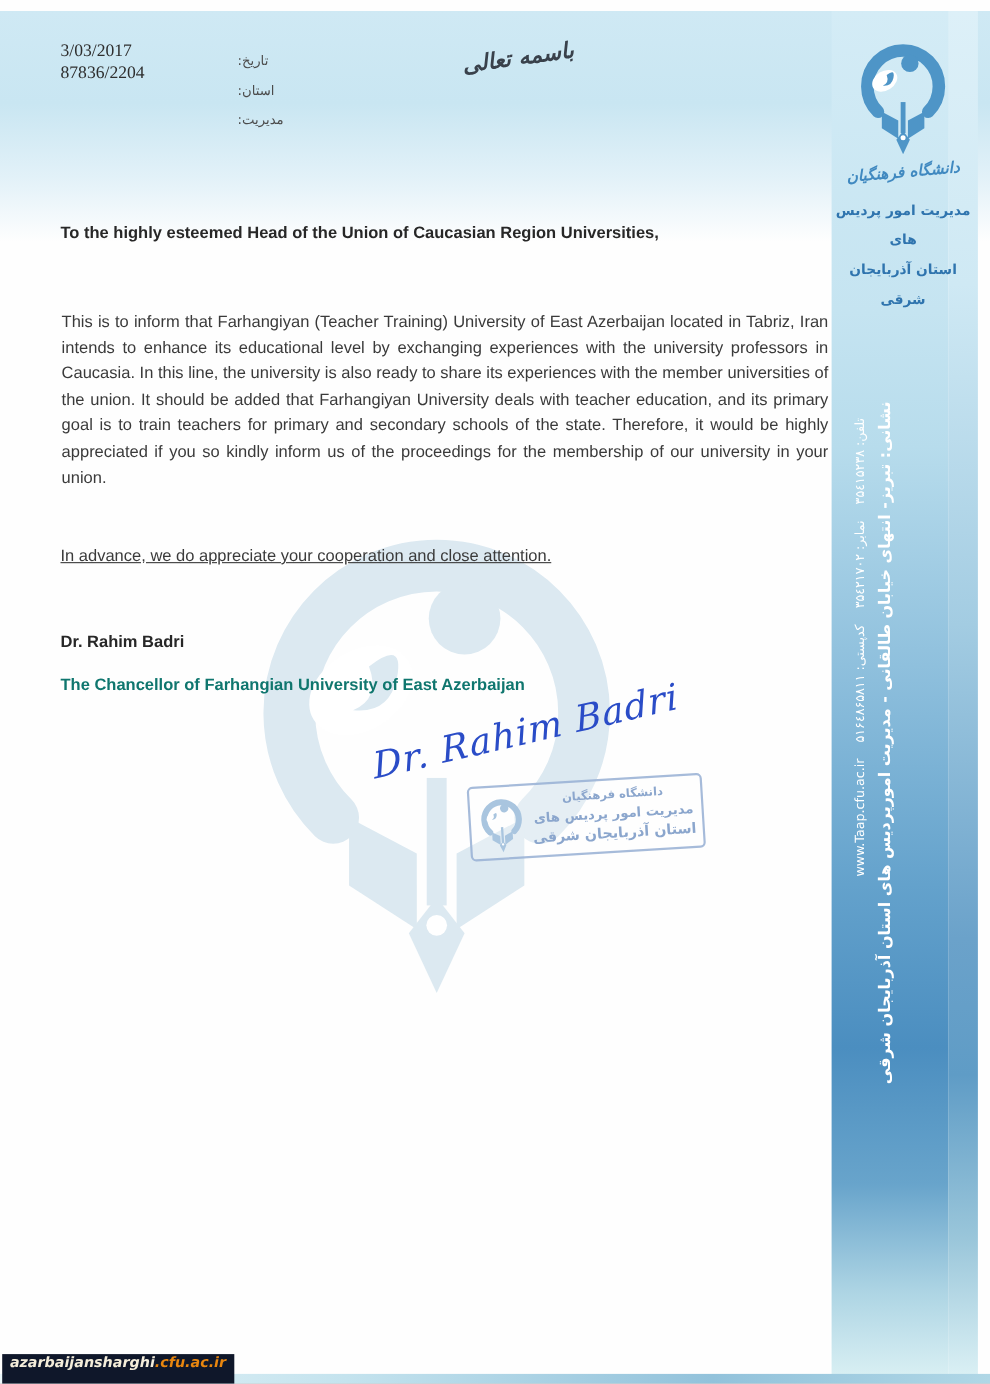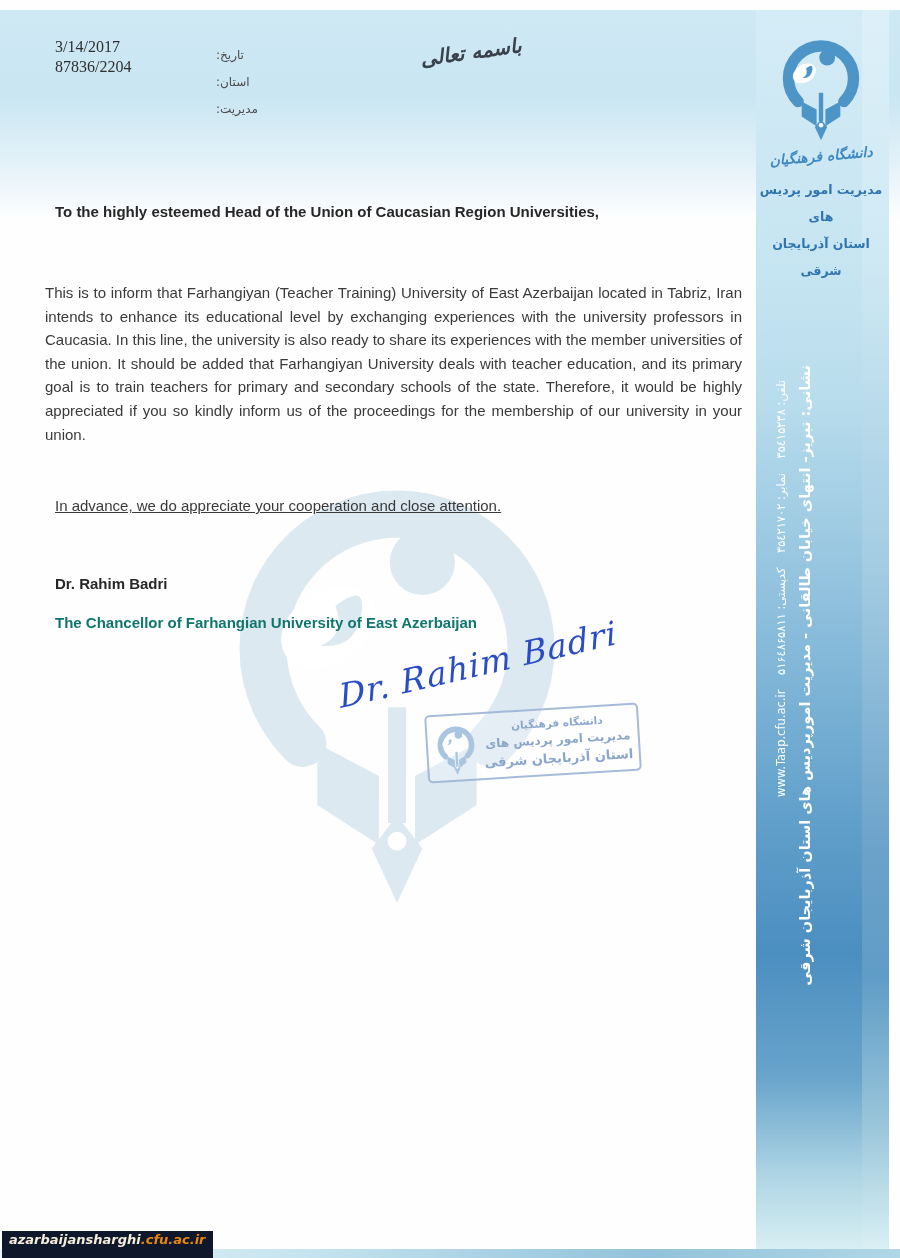--- a/index.html
+++ b/index.html
@@ -63,21 +63,21 @@
   .dept-lines{
     margin-top:12px; font-family:"DejaVu Sans", sans-serif; font-weight:700;
     font-size:12.5px; color:#2f74ae; line-height:27px; direction:rtl;
   }
   
   .salutation{
     position:absolute; left:55px; top:203px; width:700px; z-index:5;
     font-size:15px; font-weight:700; color:#272727;
   }
   .body-par{
-    position:absolute; left:45px; top:281px; width:697px; z-index:5;
+    position:absolute; left:56px; top:281px; width:697px; z-index:5;
     font-size:15px; color:#3a3a3a; line-height:23.6px; text-align:justify;
   }
   .closing{
     position:absolute; left:55px; top:497px; width:650px; z-index:5;
     font-size:15px; color:#3a3a3a;text-decoration:underline;
   }
   .signer-name{
     position:absolute; left:55px; top:575px; z-index:5;
     font-size:15px; font-weight:700; color:#272727;
   }
@@ -153,21 +153,21 @@
   <div class="strip-outer"></div>
   <div class="bottom-bar"></div>
 
   <div class="watermark">
     <svg viewBox="0 0 100 132">
         <use href="#cfu-logo"></use>
       </svg>
   </div>
 
   <div class="date-block">
-    <div>3/14/2017</div>
+    <div>3/03/2017</div>
     <div>87836/2204</div>
   </div>
 
   <div class="field-labels">
     <div>تاریخ:</div>
     <div>استان:</div>
     <div>مدیریت:</div>
   </div>
 
   <div class="bismillah">باسمه تعالی</div>

